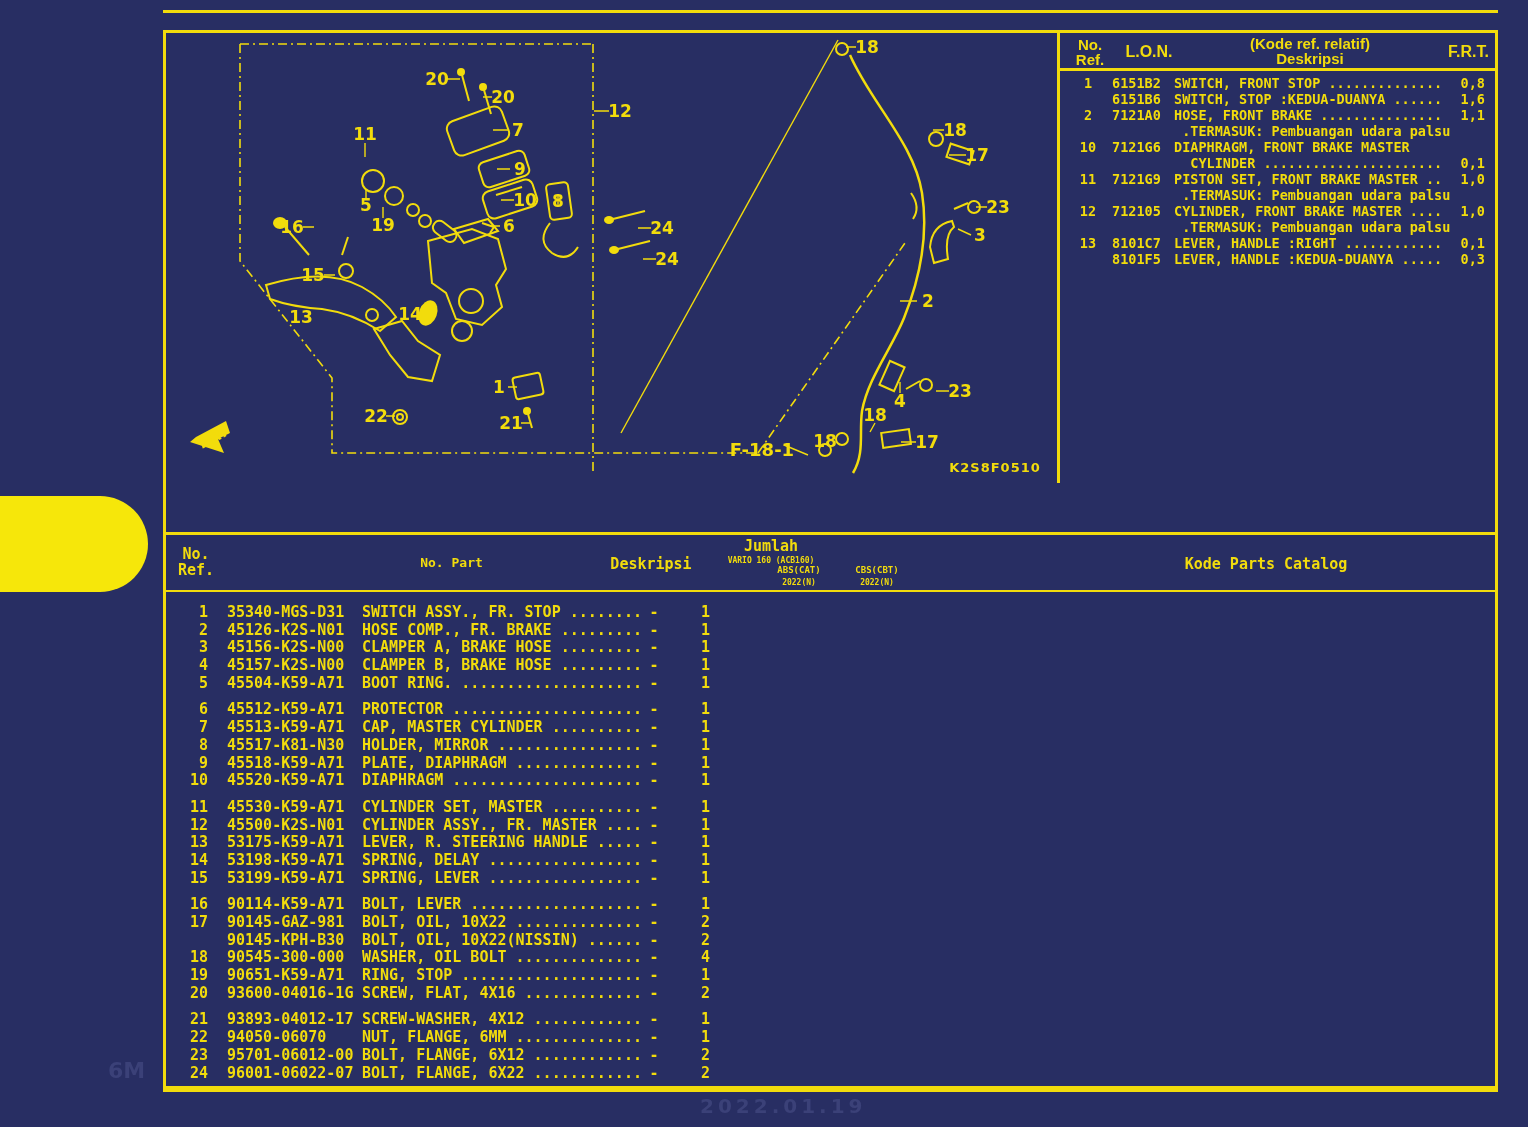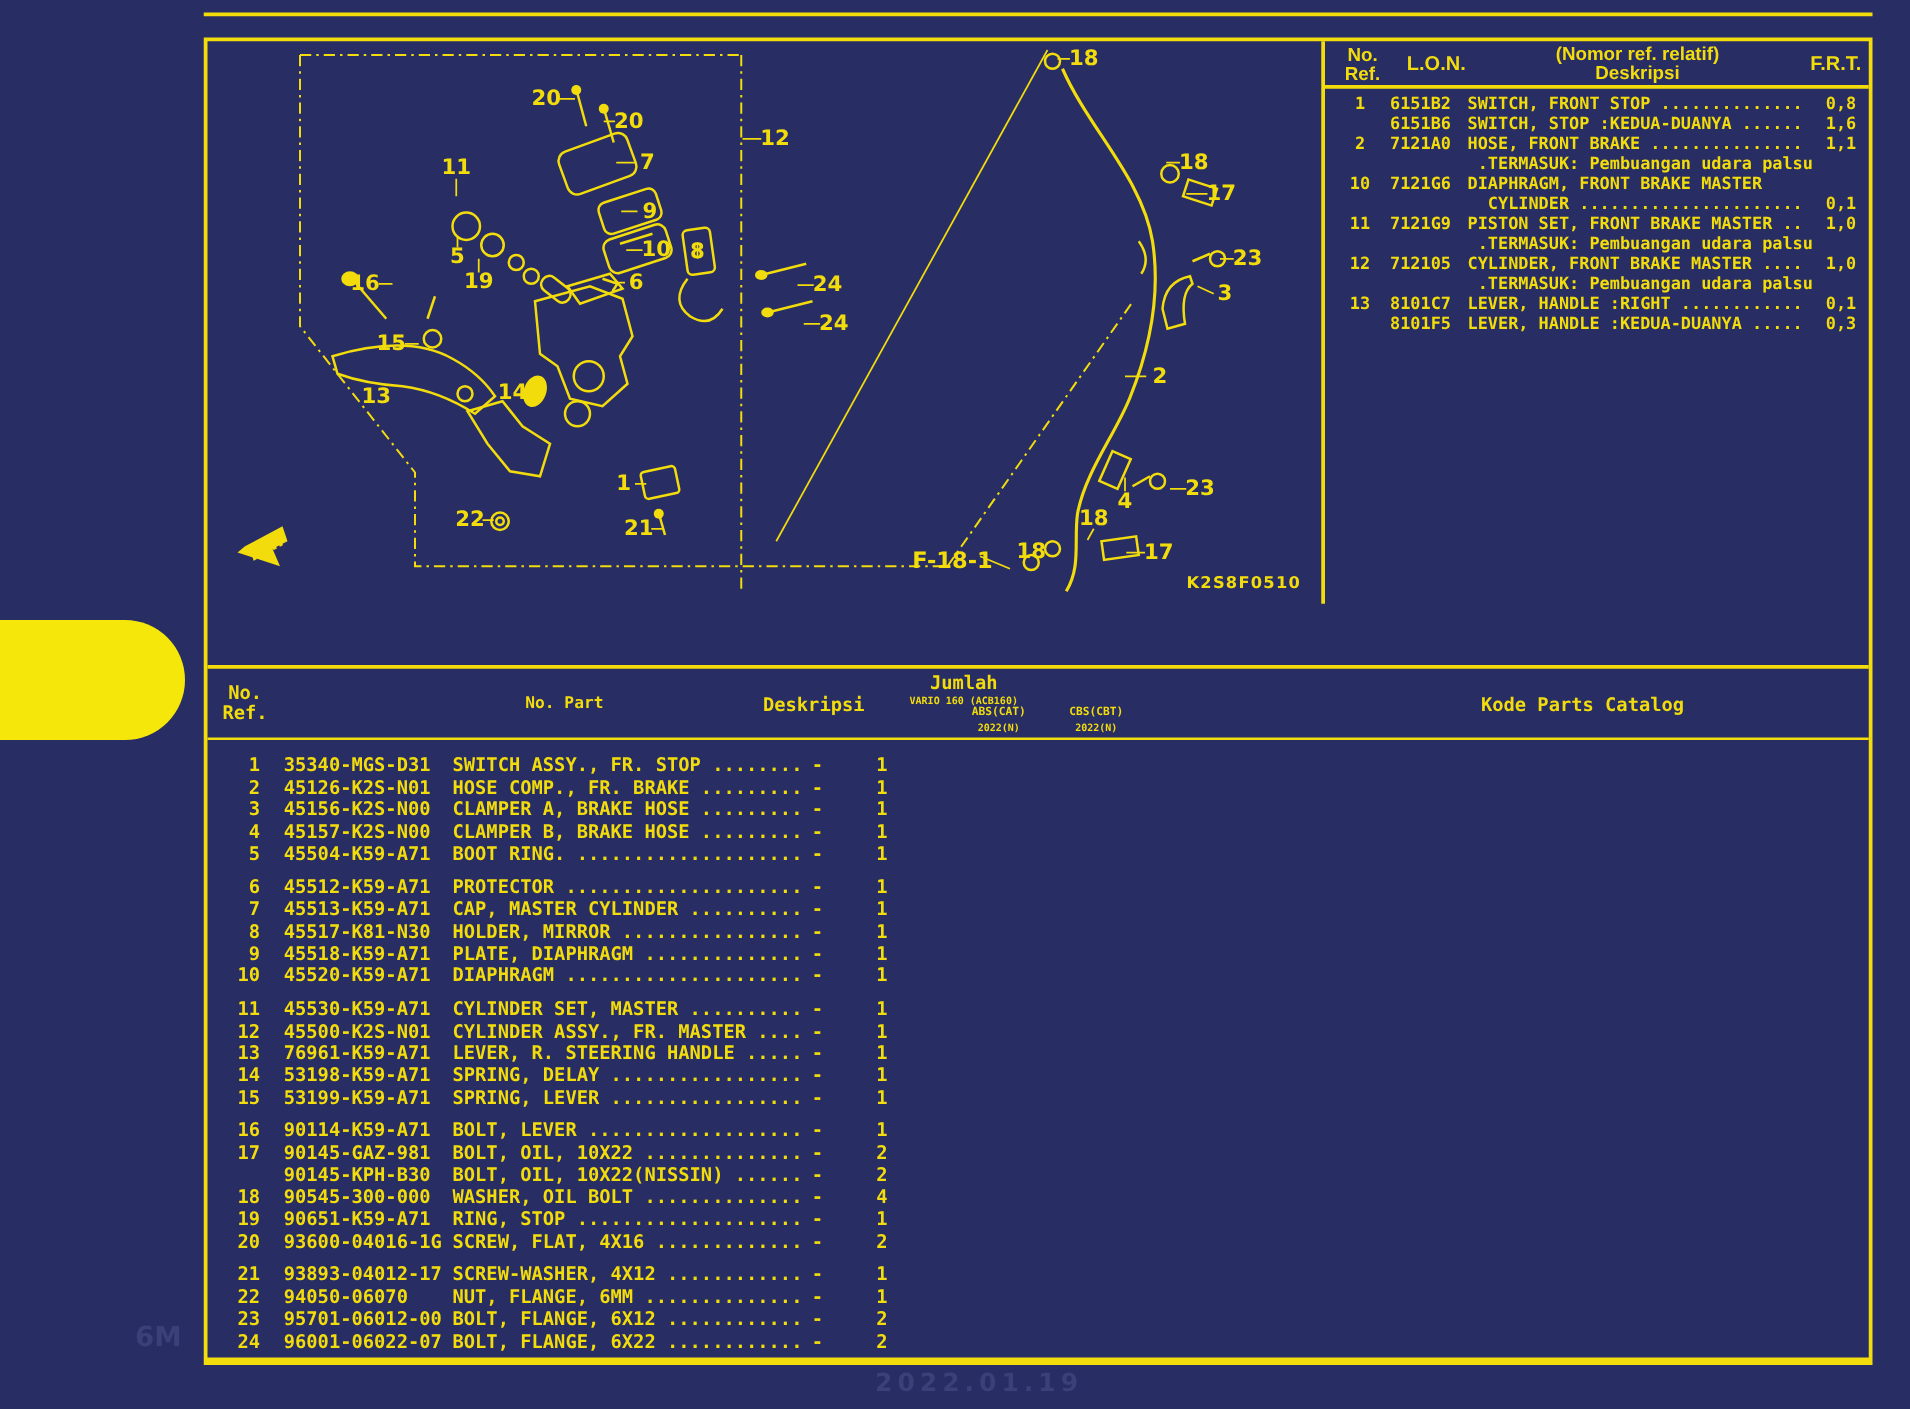--- a/index.html
+++ b/index.html
@@ -217,21 +217,21 @@
           <span class="callout ref" style="left: 596px; top: 416px;">F-18-1</span>
           <span class="callout fr" style="left: 47px; top: 404px;">FR.</span>
           <span class="callout code" style="left: 829px; top: 434px;">K2S8F0510</span>
         </div>
     </div>
 
     <div class="lon-panel">
       <div class="lon-head">
         <span class="lh-ref"><span>No.</span><br><span>Ref.</span></span>
         <span class="lh-lon">L.O.N.</span>
-        <span class="lh-desc"><span>(Nomor ref. relatif)</span><br><span>Deskripsi</span></span>
+        <span class="lh-desc"><span>(Kode ref. relatif)</span><br><span>Deskripsi</span></span>
         <span class="lh-frt">F.R.T.</span>
       </div>
       <div class="lon-body" id="lon-body">
           <div class="lon-row"><span class="lon-ref">1</span><span class="lon-lon">6151B2</span><span class="lon-desc">SWITCH, FRONT STOP ..............</span><span class="lon-frt">0,8</span></div>
           <div class="lon-row"><span class="lon-ref"></span><span class="lon-lon">6151B6</span><span class="lon-desc">SWITCH, STOP :KEDUA-DUANYA ......</span><span class="lon-frt">1,6</span></div>
           <div class="lon-row"><span class="lon-ref">2</span><span class="lon-lon">7121A0</span><span class="lon-desc">HOSE, FRONT BRAKE ...............</span><span class="lon-frt">1,1</span></div>
           <div class="lon-row"><span class="lon-ref"></span><span class="lon-lon"></span><span class="lon-desc"> .TERMASUK: Pembuangan udara palsu</span><span class="lon-frt"></span></div>
           <div class="lon-row"><span class="lon-ref">10</span><span class="lon-lon">7121G6</span><span class="lon-desc">DIAPHRAGM, FRONT BRAKE MASTER</span><span class="lon-frt"></span></div>
           <div class="lon-row"><span class="lon-ref"></span><span class="lon-lon"></span><span class="lon-desc">  CYLINDER ......................</span><span class="lon-frt">0,1</span></div>
           <div class="lon-row"><span class="lon-ref">11</span><span class="lon-lon">7121G9</span><span class="lon-desc">PISTON SET, FRONT BRAKE MASTER ..</span><span class="lon-frt">1,0</span></div>
@@ -268,21 +268,21 @@
         <div class="parts-group">
           <div class="p-row"><span class="p-ref">6</span><span class="p-part">45512-K59-A71</span><span class="p-desc">PROTECTOR .....................</span><span class="p-abs">-</span><span class="p-cbs">1</span></div>
           <div class="p-row"><span class="p-ref">7</span><span class="p-part">45513-K59-A71</span><span class="p-desc">CAP, MASTER CYLINDER ..........</span><span class="p-abs">-</span><span class="p-cbs">1</span></div>
           <div class="p-row"><span class="p-ref">8</span><span class="p-part">45517-K81-N30</span><span class="p-desc">HOLDER, MIRROR ................</span><span class="p-abs">-</span><span class="p-cbs">1</span></div>
           <div class="p-row"><span class="p-ref">9</span><span class="p-part">45518-K59-A71</span><span class="p-desc">PLATE, DIAPHRAGM ..............</span><span class="p-abs">-</span><span class="p-cbs">1</span></div>
           <div class="p-row"><span class="p-ref">10</span><span class="p-part">45520-K59-A71</span><span class="p-desc">DIAPHRAGM .....................</span><span class="p-abs">-</span><span class="p-cbs">1</span></div>
         </div>
         <div class="parts-group">
           <div class="p-row"><span class="p-ref">11</span><span class="p-part">45530-K59-A71</span><span class="p-desc">CYLINDER SET, MASTER ..........</span><span class="p-abs">-</span><span class="p-cbs">1</span></div>
           <div class="p-row"><span class="p-ref">12</span><span class="p-part">45500-K2S-N01</span><span class="p-desc">CYLINDER ASSY., FR. MASTER ....</span><span class="p-abs">-</span><span class="p-cbs">1</span></div>
-          <div class="p-row"><span class="p-ref">13</span><span class="p-part">76961-K59-A71</span><span class="p-desc">LEVER, R. STEERING HANDLE .....</span><span class="p-abs">-</span><span class="p-cbs">1</span></div>
+          <div class="p-row"><span class="p-ref">13</span><span class="p-part">53175-K59-A71</span><span class="p-desc">LEVER, R. STEERING HANDLE .....</span><span class="p-abs">-</span><span class="p-cbs">1</span></div>
           <div class="p-row"><span class="p-ref">14</span><span class="p-part">53198-K59-A71</span><span class="p-desc">SPRING, DELAY .................</span><span class="p-abs">-</span><span class="p-cbs">1</span></div>
           <div class="p-row"><span class="p-ref">15</span><span class="p-part">53199-K59-A71</span><span class="p-desc">SPRING, LEVER .................</span><span class="p-abs">-</span><span class="p-cbs">1</span></div>
         </div>
         <div class="parts-group">
           <div class="p-row"><span class="p-ref">16</span><span class="p-part">90114-K59-A71</span><span class="p-desc">BOLT, LEVER ...................</span><span class="p-abs">-</span><span class="p-cbs">1</span></div>
           <div class="p-row"><span class="p-ref">17</span><span class="p-part">90145-GAZ-981</span><span class="p-desc">BOLT, OIL, 10X22 ..............</span><span class="p-abs">-</span><span class="p-cbs">2</span></div>
           <div class="p-row"><span class="p-ref"></span><span class="p-part">90145-KPH-B30</span><span class="p-desc">BOLT, OIL, 10X22(NISSIN) ......</span><span class="p-abs">-</span><span class="p-cbs">2</span></div>
           <div class="p-row"><span class="p-ref">18</span><span class="p-part">90545-300-000</span><span class="p-desc">WASHER, OIL BOLT ..............</span><span class="p-abs">-</span><span class="p-cbs">4</span></div>
           <div class="p-row"><span class="p-ref">19</span><span class="p-part">90651-K59-A71</span><span class="p-desc">RING, STOP ....................</span><span class="p-abs">-</span><span class="p-cbs">1</span></div>
           <div class="p-row"><span class="p-ref">20</span><span class="p-part">93600-04016-1G</span><span class="p-desc">SCREW, FLAT, 4X16 .............</span><span class="p-abs">-</span><span class="p-cbs">2</span></div>

